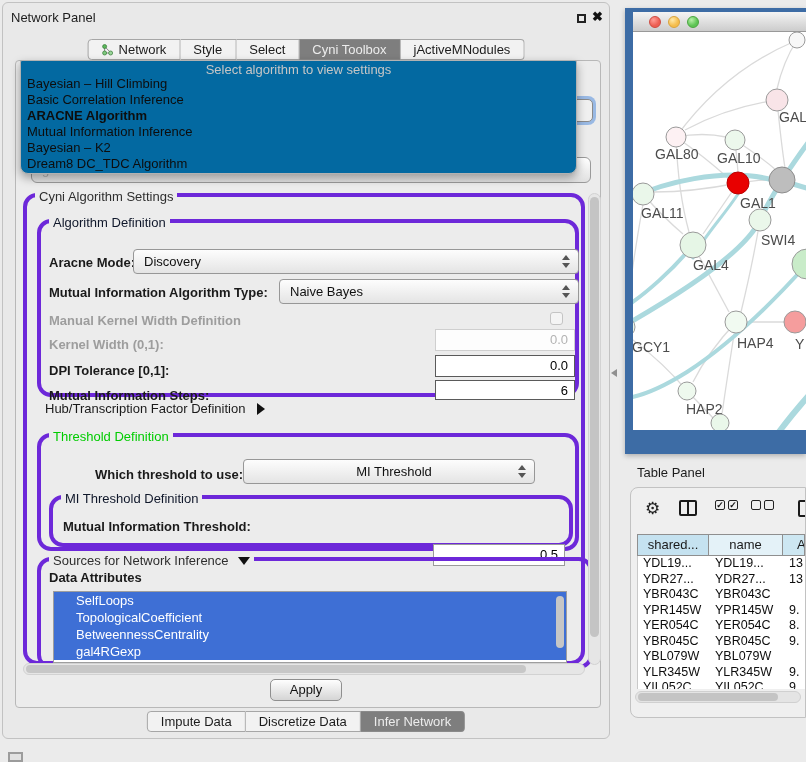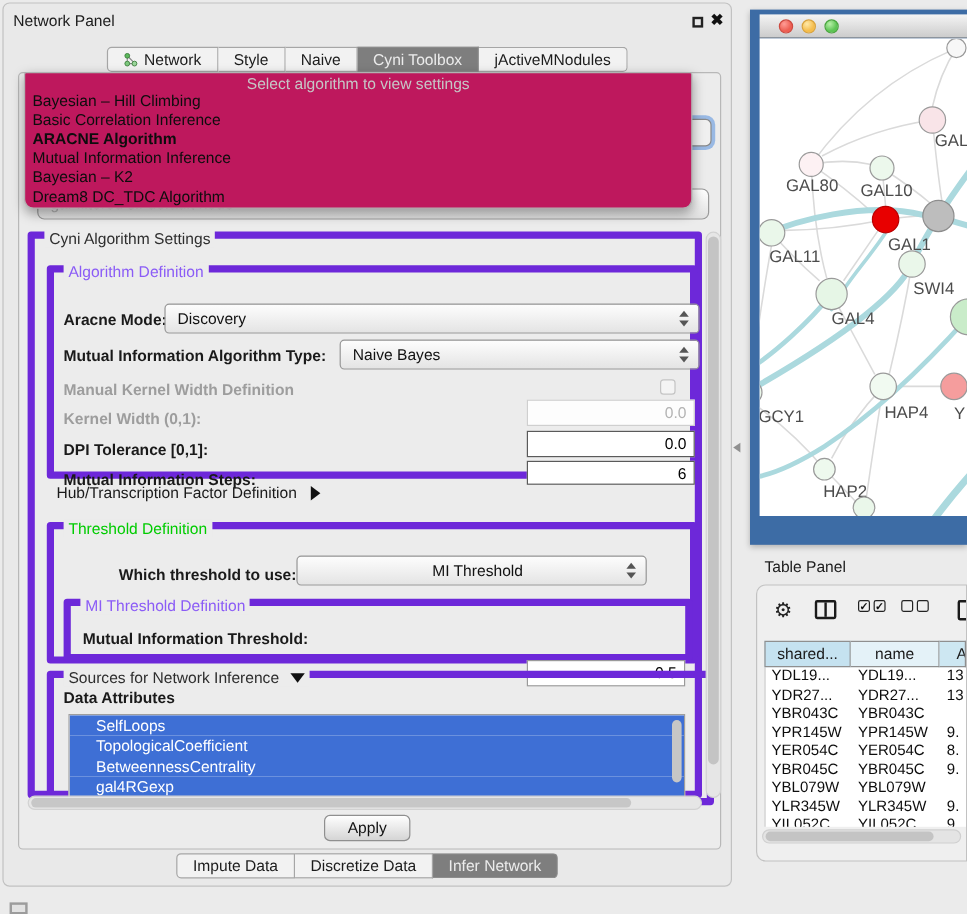--- a/index.html
+++ b/index.html
@@ -33,32 +33,32 @@
   
   #bg-combo{left:28px;top:154px;width:560px;height:26px;border-radius:6px;
     border:1px solid #9a9a9a;background:linear-gradient(#ffffff,#e0e0e0);
     color:#b5b5b5;font-size:13px;line-height:24px;padding-left:10px;z-index:5;
     overflow:hidden;white-space:nowrap;}
   #focus-combo{left:540px;top:96px;width:50px;height:23px;border-radius:5px;
     border:1px solid #8a8a8a;background:#f0f0f0;z-index:4;
     box-shadow:0 0 0 3px rgba(98,152,224,0.6);}
 
   
-  #algo-popup{left:17px;top:57px;width:557px;height:114px;z-index:50;background:#be185d;
+  #algo-popup{left:17px;top:57px;width:557px;height:114px;z-index:50;background:#0369a1;
     border:1px solid #b2b2b2;border-radius:2px 2px 8px 8px;
     box-shadow:0 4px 10px rgba(0,0,0,0.35);overflow:hidden;}
   #algo-prompt{height:15px;text-align:center;color:#c6c6c6;font-size:13px;padding-top:1px;}
   .algo-item{height:16px;line-height:16px;padding-left:6px;font-size:13px;color:#0d0d0d;}
   .algo-item.bold{font-weight:bold;}
 
   
-  .fieldset{position:absolute;border:6px solid #6d28d9;border-radius:3px;}
+  .fieldset{position:absolute;border:4px solid #6d28d9;border-radius:14px;}
   .legend{position:absolute;top:-8px;left:8px;background:#ececec;padding:0 4px;
     font-size:13px;color:#2e2e2e;white-space:nowrap;}
-  .legend.blue{color:#8b5cf6;}
+  .legend.blue{color:#0f172a;}
   .legend.green{color:#00cc00;}
 
   #settings{left:20px;top:190px;width:562px;height:472px;}
   #settings-vscroll{left:585px;top:190px;width:13px;height:472px;background:#e6e6e6;
     border:1px solid #d2d2d2;border-radius:7px;}
   #settings-vscroll .thumb{position:absolute;left:1px;top:3px;width:9px;height:440px;
     background:#c4c4c4;border-radius:5px;}
   #settings-hscroll{left:20px;top:660px;width:562px;height:12px;background:#e6e6e6;
     border:1px solid #d2d2d2;border-radius:6px;}
   #settings-hscroll .thumb{position:absolute;left:2px;top:1px;width:500px;height:8px;
@@ -173,21 +173,21 @@
           <circle cx="3" cy="2.5" r="2" fill="#5cb85c" stroke="#357a35" stroke-width="0.7"></circle>
           <circle cx="3" cy="9" r="2" fill="#7ec97e" stroke="#357a35" stroke-width="0.7"></circle>
           <circle cx="9" cy="9" r="2" fill="#9ad69a" stroke="#357a35" stroke-width="0.7"></circle>
         </svg>
         <span>Network</span>
       </div>
       <div class="tab">
         <span>Style</span>
       </div>
       <div class="tab">
-        <span>Naive</span>
+        <span>Select</span>
       </div>
       <div class="tab selected">
         <span>Cyni Toolbox</span>
       </div>
       <div class="tab">
         <span>jActiveMNodules</span>
       </div>
     </div>
 
   <div id="content-frame" class="abs"></div>

